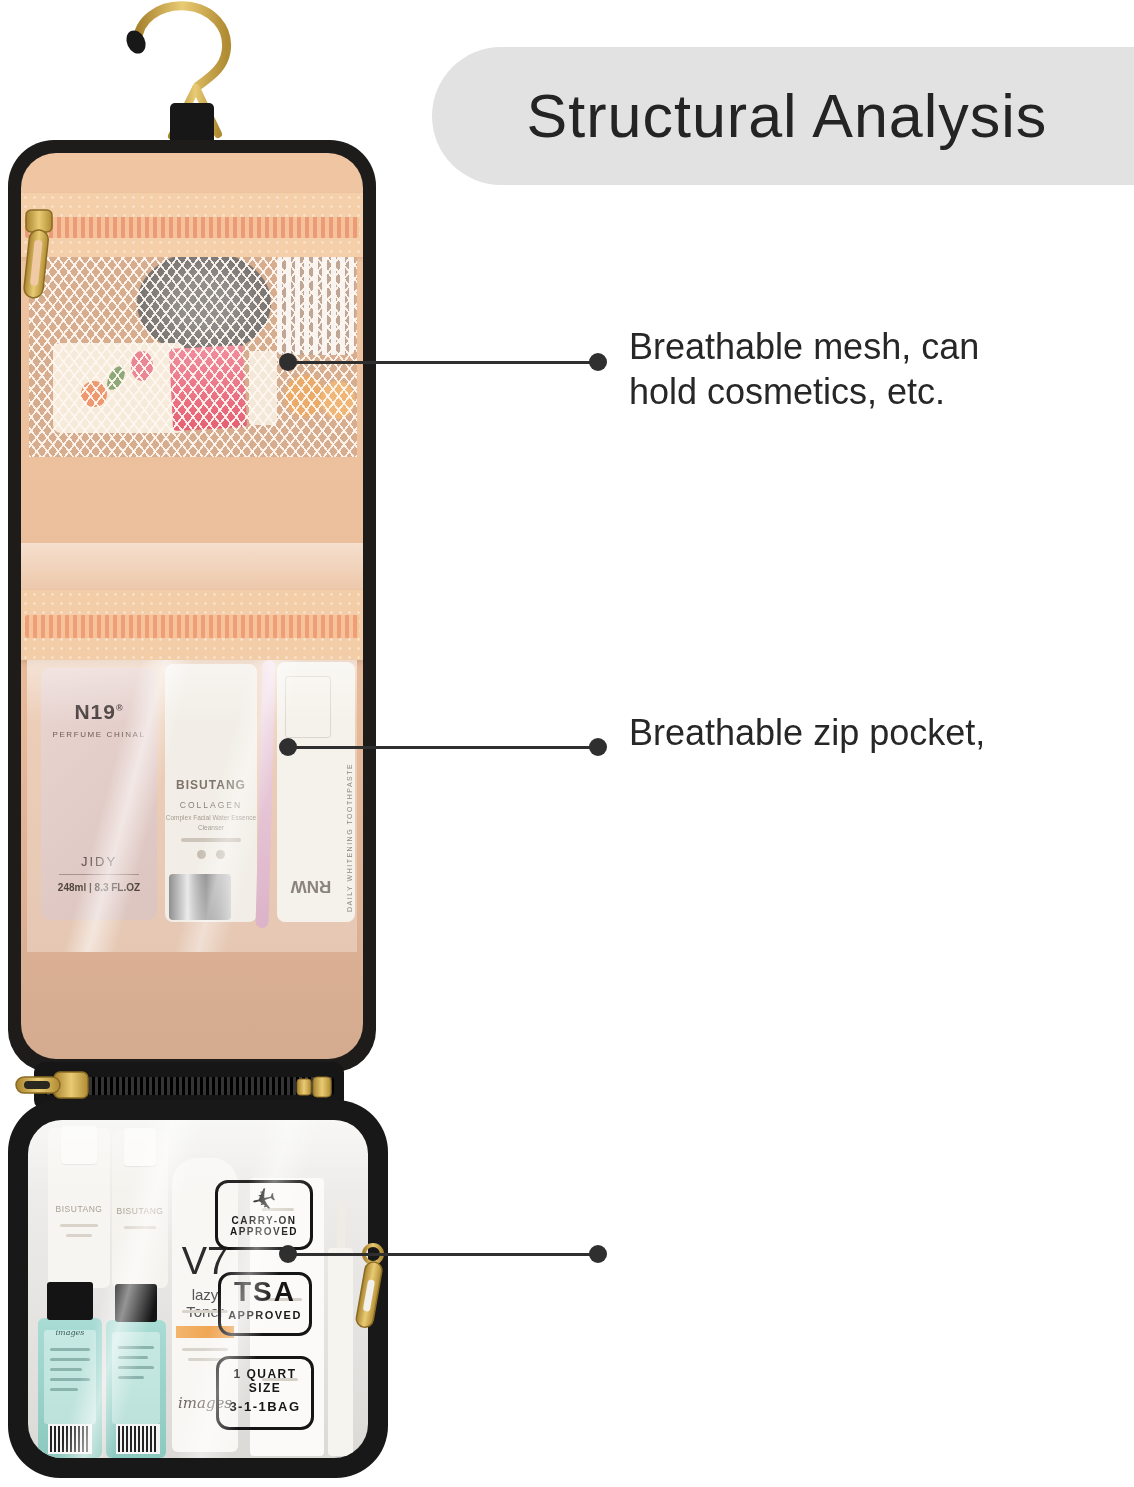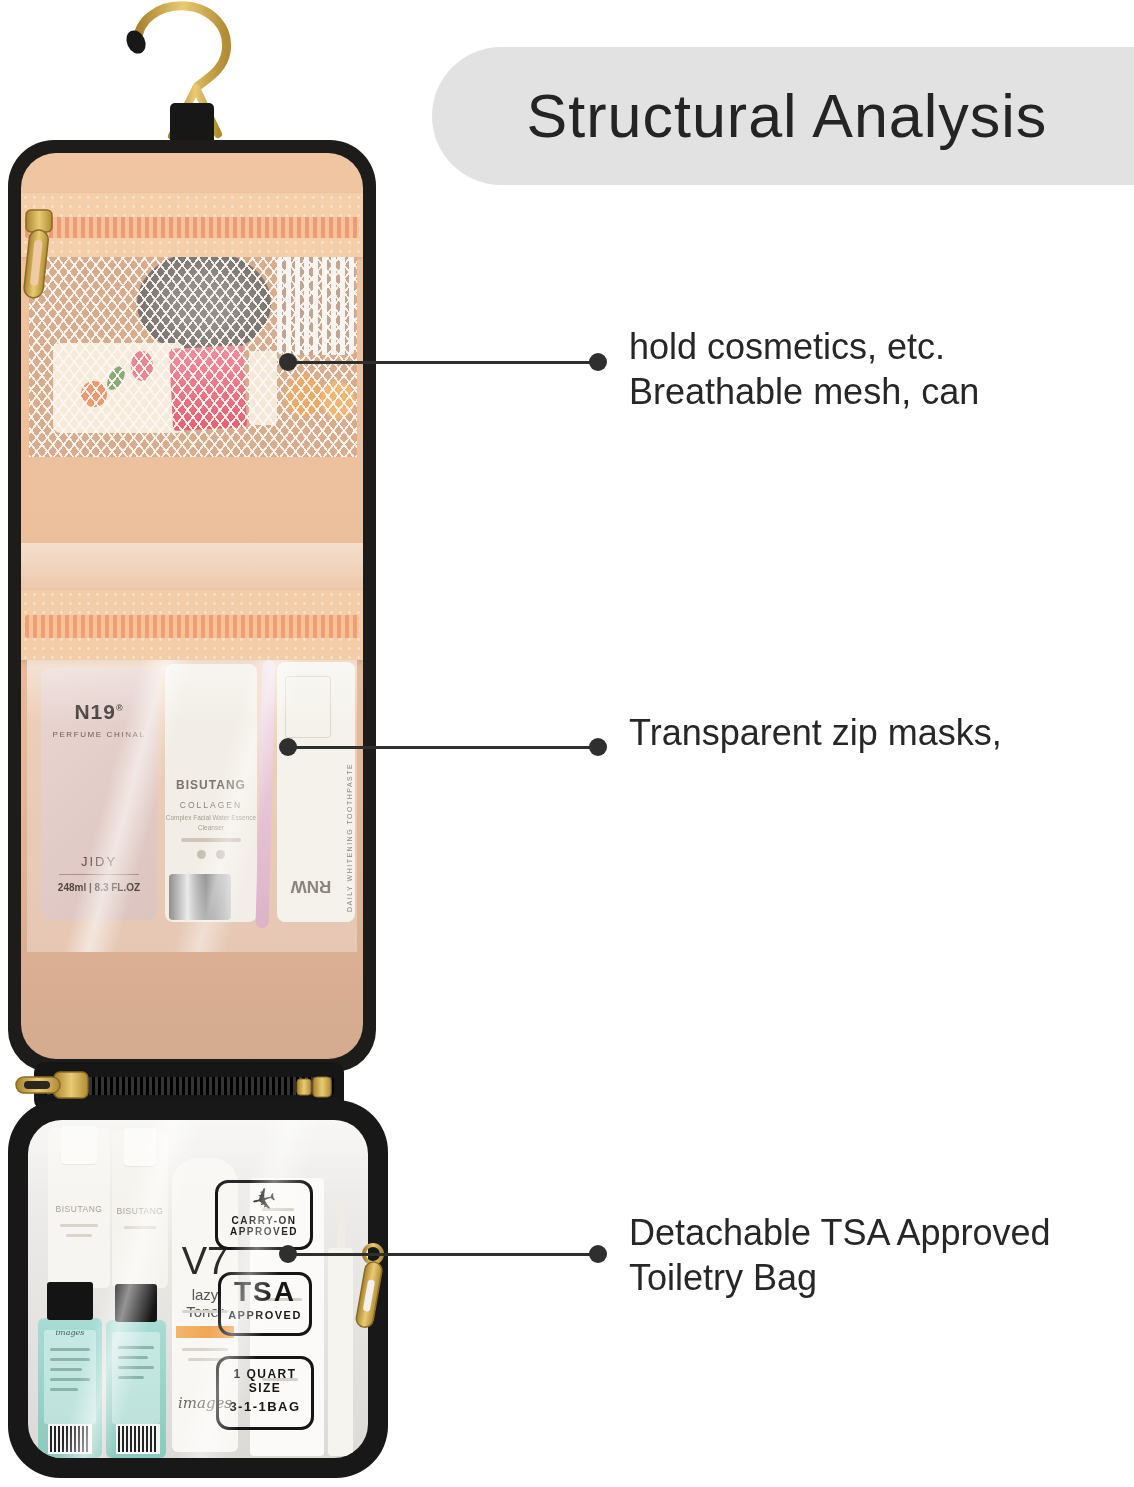--- a/index.html
+++ b/index.html
@@ -321,32 +321,28 @@
     <g transform="rotate(10 18 24)">
       <rect x="10" y="22" width="17" height="66" rx="8.5" fill="url(#gg)" stroke="#8a6b23" stroke-width="1.5"></rect>
       <rect x="15" y="40" width="7" height="32" rx="3.5" fill="#f2f1ee"></rect>
     </g>
   </svg>
 
   <div class="abs c-line" style="left:288px;top:361px;width:310px;"></div>
   <div class="abs c-dot" style="left:279px;top:353px;"></div>
   <div class="abs c-dot" style="left:589px;top:353px;"></div>
   <div class="abs c-text" style="left:629px;top:324px;">
+    <div>Breathable mesh, can</div>
     <div>hold cosmetics,  etc.</div>
-    <div>Breathable mesh, can</div>
   </div>
 
   <div class="abs c-line" style="left:288px;top:746px;width:310px;"></div>
   <div class="abs c-dot" style="left:279px;top:738px;"></div>
   <div class="abs c-dot" style="left:589px;top:738px;"></div>
   <div class="abs c-text" style="left:629px;top:710px;">
-    <div>Transparent zip masks,</div>
+    <div>Breathable zip pocket,</div>
   </div>
 
   <div class="abs c-line" style="left:288px;top:1253px;width:310px;"></div>
   <div class="abs c-dot" style="left:279px;top:1245px;"></div>
   <div class="abs c-dot" style="left:589px;top:1245px;"></div>
-  <div class="abs c-text" style="left:629px;top:1210px;">
-    <div>Detachable TSA Approved</div>
-    <div>Toiletry Bag</div>
-  </div>
 
 </div>
 
 </body></html>

